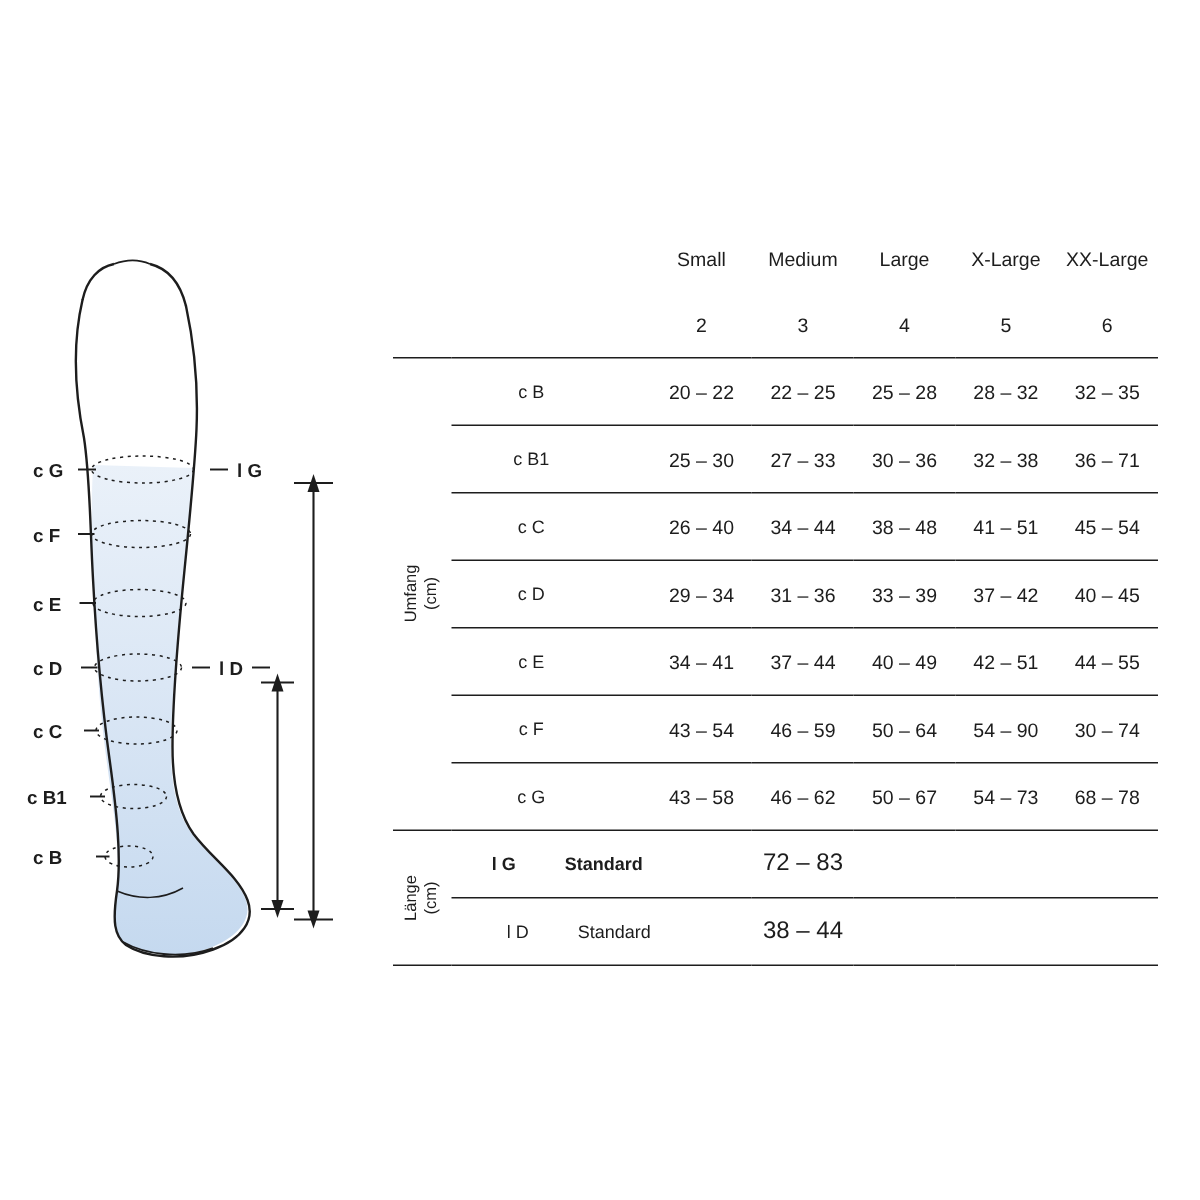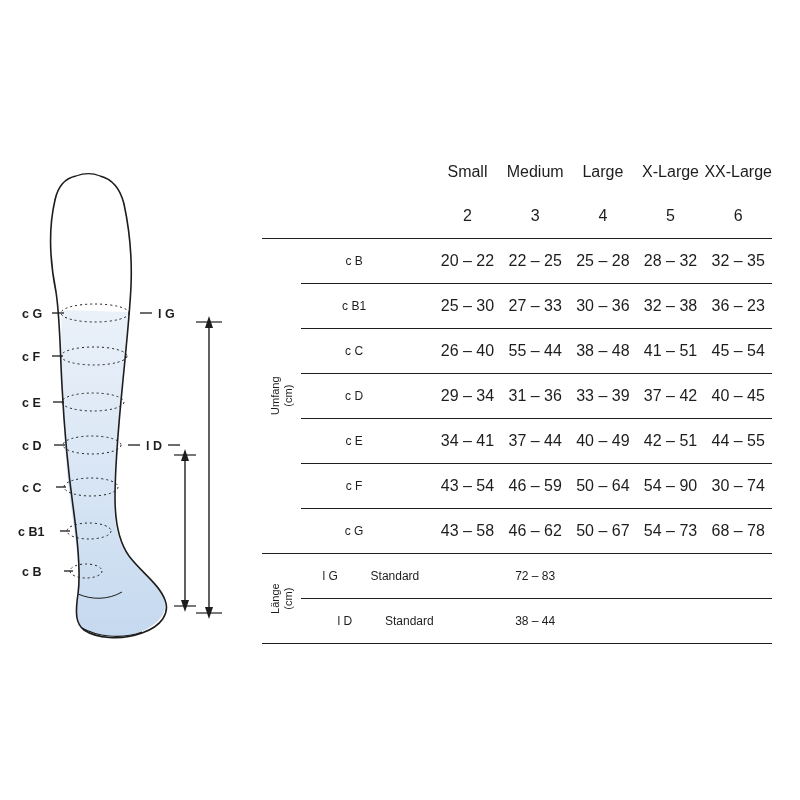--- a/index.html
+++ b/index.html
@@ -98,24 +98,24 @@
     text-align: center;
   }
   .rule-top td {
     border-top: 1px solid #1d1d1d;
   }
   .rule-bot td {
     border-bottom: 1px solid #1d1d1d;
   }
   .cell-val {
     width: 68px;
+    font-size: 13px;
+  }
+  .len-span {
     font-size: 16px;
-  }
-  .len-span {
-    font-size: 12px;
   }
 </style>
 </head>
 <body>
 
 <div id="page">
 
   <div id="diagram">
     <svg width="270" height="800" viewBox="0 0 270 800" xmlns="http://www.w3.org/2000/svg">
       <defs>
@@ -243,26 +243,26 @@
           <td class="cell-val">25 – 28</td>
           <td class="cell-val">28 – 32</td>
           <td class="cell-val">32 – 35</td>
         </tr>
         <tr class="rule-bot">
           <td class="rowlabel">c B1</td>
           <td class="cell-val">25 – 30</td>
           <td class="cell-val">27 – 33</td>
           <td class="cell-val">30 – 36</td>
           <td class="cell-val">32 – 38</td>
-          <td class="cell-val">36 – 23</td>
+          <td class="cell-val">36 – 71</td>
         </tr>
         <tr class="rule-bot">
           <td class="rowlabel">c C</td>
           <td class="cell-val">26 – 40</td>
-          <td class="cell-val">55 – 44</td>
+          <td class="cell-val">34 – 44</td>
           <td class="cell-val">38 – 48</td>
           <td class="cell-val">41 – 51</td>
           <td class="cell-val">45 – 54</td>
         </tr>
         <tr class="rule-bot">
           <td class="rowlabel">c D</td>
           <td class="cell-val">29 – 34</td>
           <td class="cell-val">31 – 36</td>
           <td class="cell-val">33 – 39</td>
           <td class="cell-val">37 – 42</td>
@@ -293,21 +293,21 @@
           <td class="cell-val">68 – 78</td>
         </tr>
 
         <tr class="rule-bot">
           <td class="sidecell" rowspan="2">
             <span class="rot">
               <span>Länge</span><br>
               <span>(cm)</span>
             </span>
           </td>
-          <td class="rowlabel" style="text-align:left; padding-left:22px !important; padding-right:0 !important;">
+          <td class="rowlabel" style="text-align:center; padding-left:22px !important; padding-right:0 !important;font-weight:bold;">
             <span>l G</span>
             <span style="display:inline-block; width:26px;"></span>
             <span>Standard</span>
           </td>
           <td class="cell-val"></td>
           <td class="cell-val len-span">72 – 83</td>
           <td class="cell-val"></td>
           <td class="cell-val"></td>
           <td class="cell-val"></td>
         </tr>

